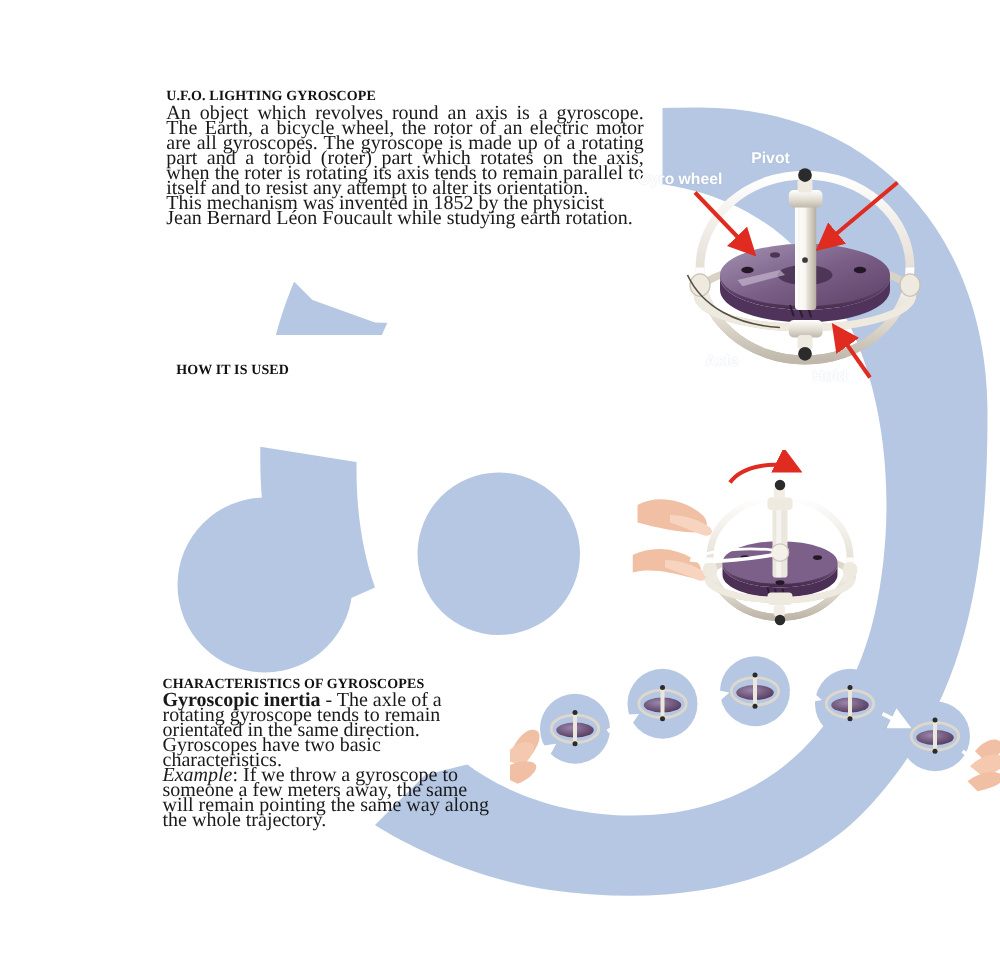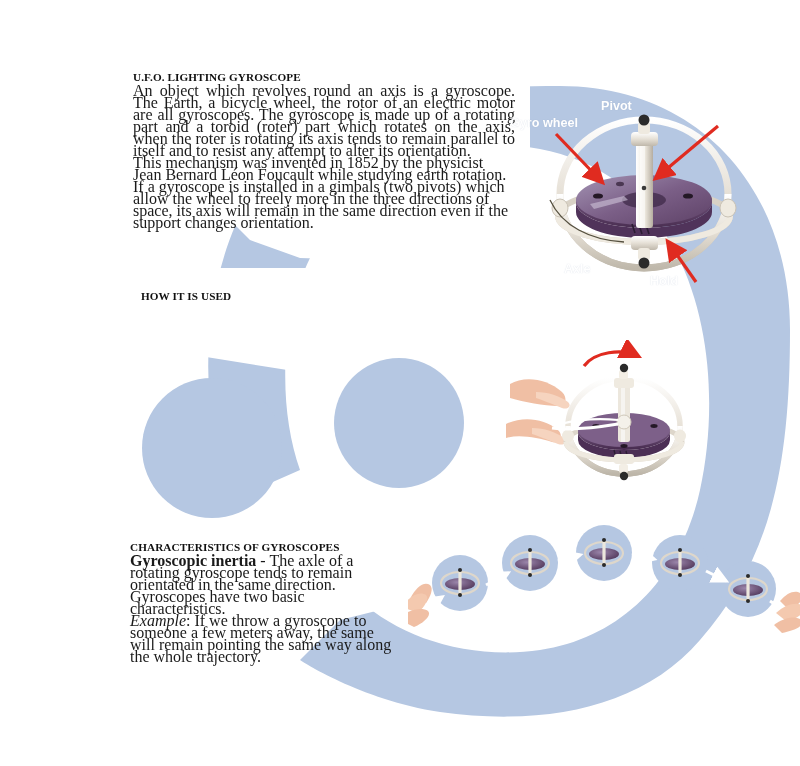--- a/index.html
+++ b/index.html
@@ -59,20 +59,21 @@
   .ital-inline { font-style: italic; }
 
   #block-intro { left: 133px; top: 70px; width: 382px; }
   #block-howused { left: 141px; top: 289px; width: 390px; }
   #block-characteristics { left: 130px; top: 540px; width: 270px; }
 
   
   .figure {
     position: absolute;
     z-index: 6;
+    margin-top: 20px;
   }
 
   .circle-plate {
     position: absolute;
     border-radius: 50%;
     background: #b5c7e2;
     z-index: 4;
   }
 
   
@@ -462,21 +463,20 @@
         <path d="M 366 120 C 376 112, 390 110, 394 116 C 396 122, 384 126, 374 128 Z" fill="#f0bfa4"></path>
       </g>
     </svg>
   </div>
 
   <div class="text-block" id="block-intro">
     <div class="block-heading">U.F.O. LIGHTING GYROSCOPE</div>
     <div class="block-body">
       <p class="just">An object which revolves round an axis is a gyroscope. The Earth, a bicycle wheel, the rotor of an electric motor are all gyroscopes. The gyroscope is made up of a rotating part and a toroid (roter) part which rotates on the axis, when the roter is rotating its axis tends to remain parallel to itself and to resist any attempt to alter its orientation.</p>
       <p>This mechanism was invented in 1852 by the physicist Jean Bernard Léon Foucault while studying earth rotation.</p>
-      <p>If a gyroscope is installed in a gimbals (two pivots) which allow the wheel to freely more in the three directions of space, its axis will remain in the same direction even if the support changes orientation.</p>
     </div>
   </div>
 
   <div class="text-block" id="block-howused">
     <div class="block-heading">HOW IT IS USED</div>
   </div>
 
   <div class="text-block" id="block-characteristics">
     <div class="block-heading">CHARACTERISTICS OF GYROSCOPES</div>
     <div class="block-body">

